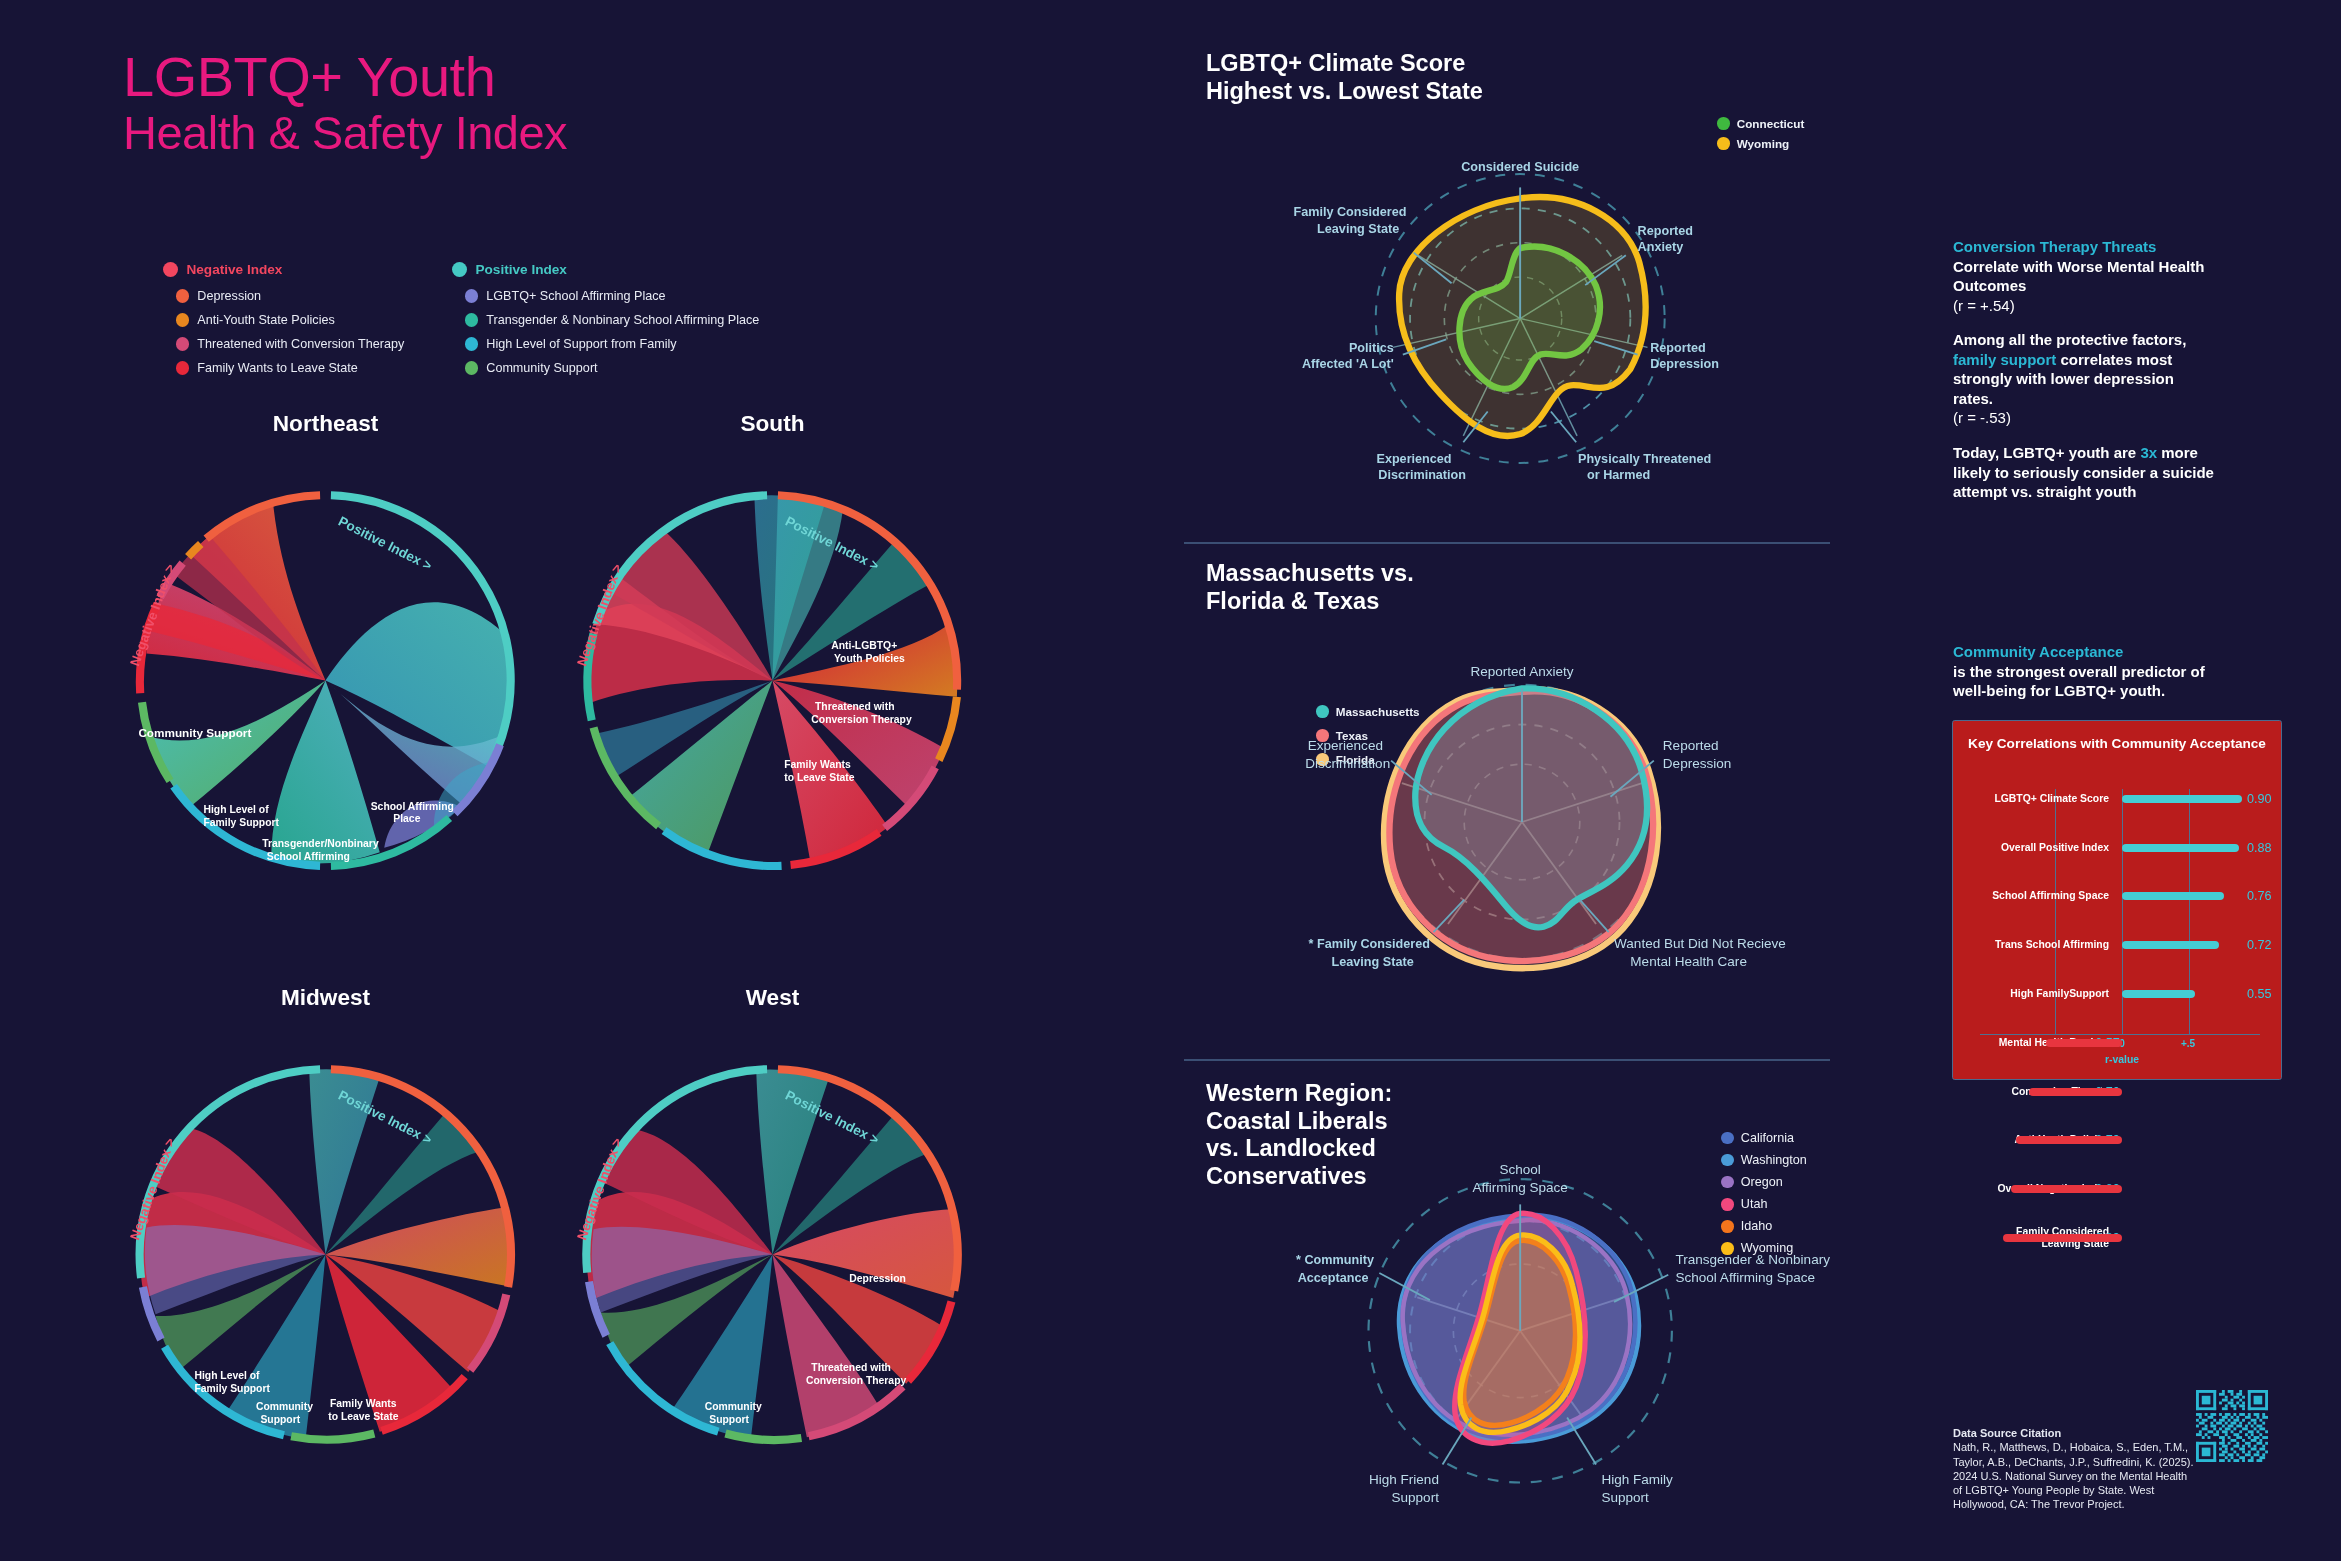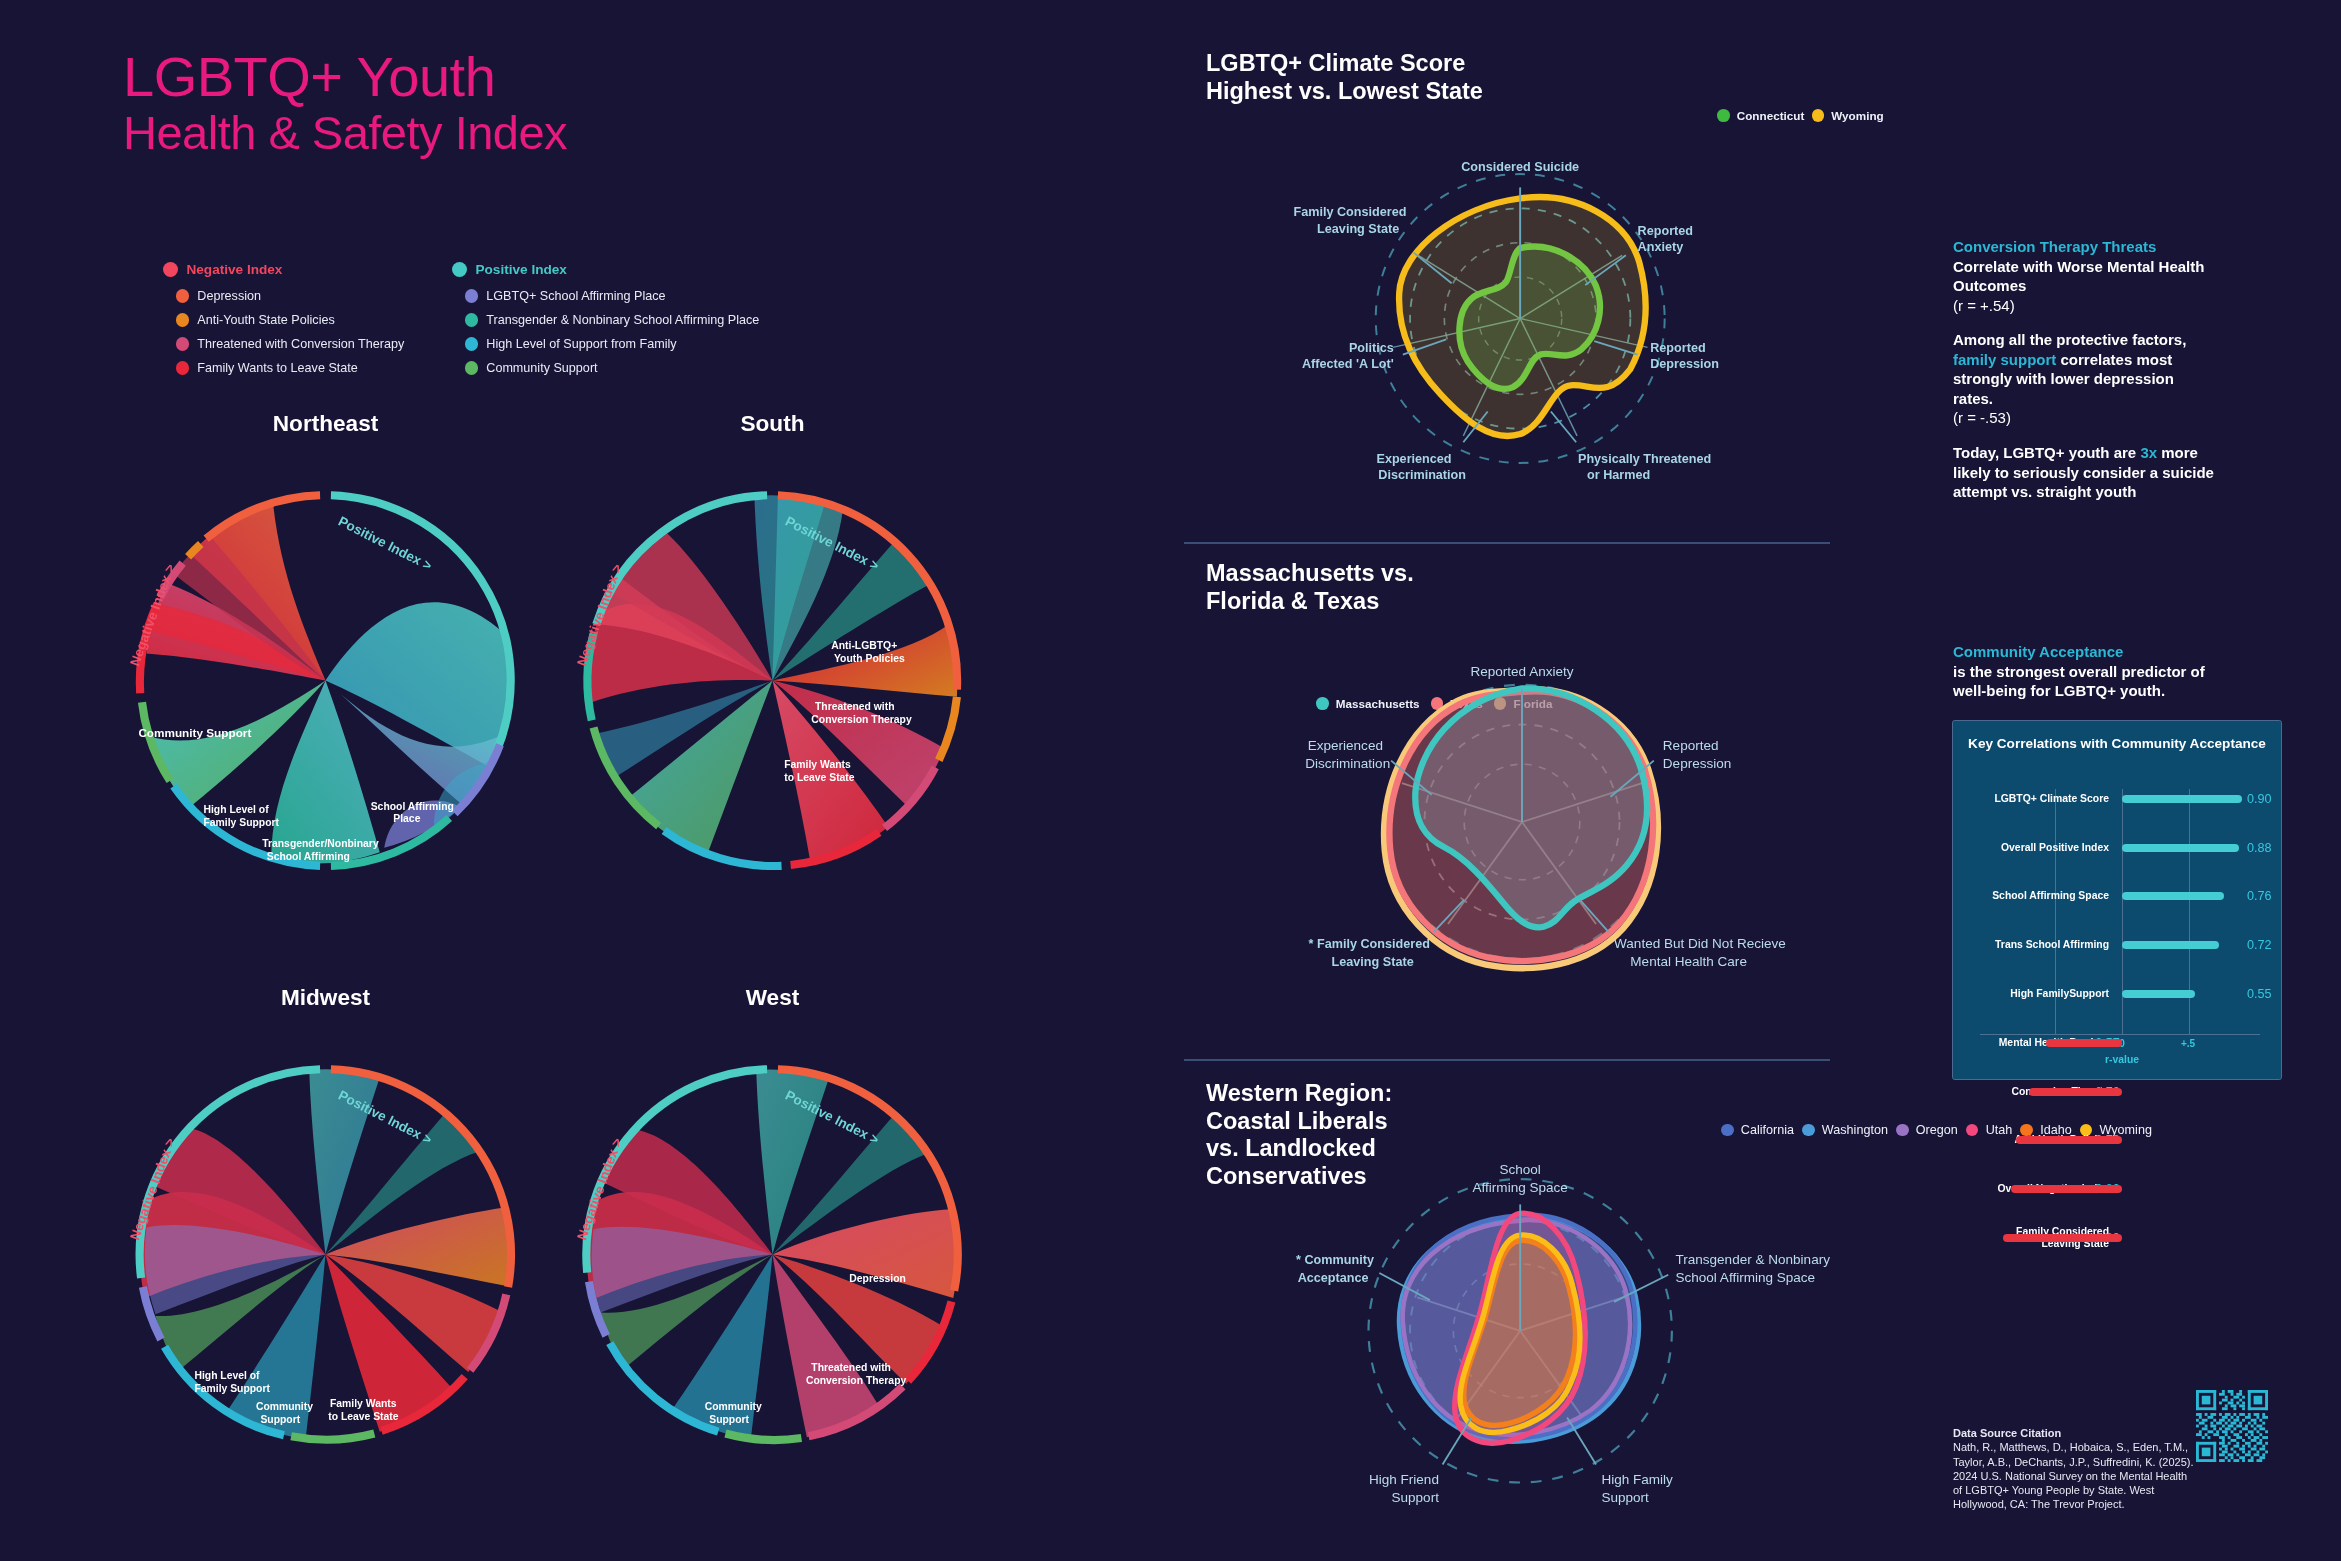--- a/index.html
+++ b/index.html
@@ -40,35 +40,35 @@
   .chord-lbl { fill: #ffffff; font-size: 13px; font-weight: 700; font-family: "Liberation Sans", sans-serif; }
   .chord-lbl-sm { fill: #ffffff; font-size: 11.5px; font-weight: 700; font-family: "Liberation Sans", sans-serif; }
   .axis-lbl-pos { fill: #6fd6d6; font-size: 15px; font-weight: 700; font-family: "Liberation Sans", sans-serif; }
   .axis-lbl-neg { fill: #f0506a; font-size: 15px; font-weight: 700; font-family: "Liberation Sans", sans-serif; }
 
   
   .radar-panel { position: absolute; }
   .panel-title { color: #ffffff; font-weight: 700; line-height: 1.18; }
   .radar-axis-lbl { fill: #a9d5e6; font-size: 14px; font-weight: 700; font-family: "Liberation Sans", sans-serif; }
   .radar-axis-lbl2 { fill: #bcdcea; font-size: 15px; font-weight: 400; font-family: "Liberation Sans", sans-serif; }
-  .radar-legend { display: flex; flex-direction: row; gap: 7.2px; }
+  .radar-legend { display: flex; flex-direction: column; gap: 7.2px; margin-top: 8px; }
   .rl-row { display: flex; align-items: center; gap: 7.2px; }
   .rl-row .dot { width: 12.6px; height: 12.6px; border-radius: 50%; flex: none; }
   .rl-row .lbl { font-size: 11.7px; color: #eef2f8; font-weight: 700; white-space: nowrap; }
   .rl-row.plain .lbl { font-weight: 400; font-size: 12.6px; }
   .divider { position: absolute; height: 1.8px; background: #3b4f74; }
 
   
   .note { position: absolute; width: 262px; color: #ffffff; font-size: 15px; line-height: 1.30; font-weight: 700; }
   .note .accent { color: #2bb8d4; }
   .note .para { margin-bottom: 15.4px; }
   .note .thin { font-weight: 400; }
 
   
-  .corr-card { position: absolute; border: 0.9px solid #4b6a8f; border-radius: 2.7px; background: #0c4a6e; }
+  .corr-card { position: absolute; border: 0.9px solid #4b6a8f; border-radius: 2.7px; background: #b91c1c; }
   .corr-title { text-align: center; color: #ffffff; font-size: 13.6px; font-weight: 700; padding-top: 14.5px; }
   .corr-chart { position: relative; margin-top: 14.5px; }
   .corr-row { position: relative; height: 24.4px; }
   .corr-name { position: absolute; right: 50%; width: 181px; text-align: right; font-size: 10.4px; font-weight: 700;
                color: #ffffff; top: 50%; transform: translateY(-50%); line-height: 1.15; }
   .corr-val { position: absolute; font-size: 12.6px; color: #36c8de; top: 50%; transform: translateY(-50%); }
   .corr-bar { position: absolute; height: 8.1px; border-radius: 4.5px; top: 50%; transform: translateY(-50%); }
   .corr-grid { position: absolute; width: 0.9px; background: #4e7193; }
   .corr-axis-line { position: absolute; height: 0.9px; background: #4e7193; }
   .corr-tick { position: absolute; font-size: 10px; color: #36c8de; font-weight: 700; }

